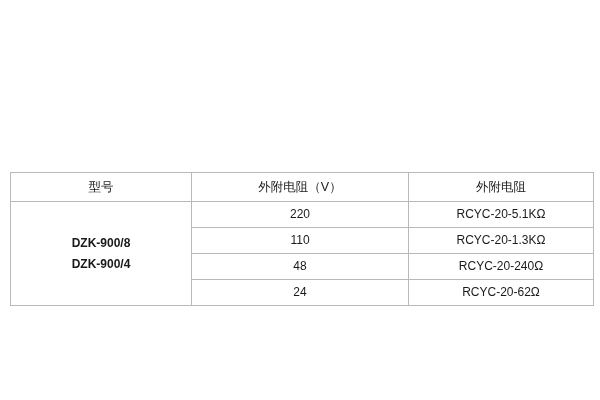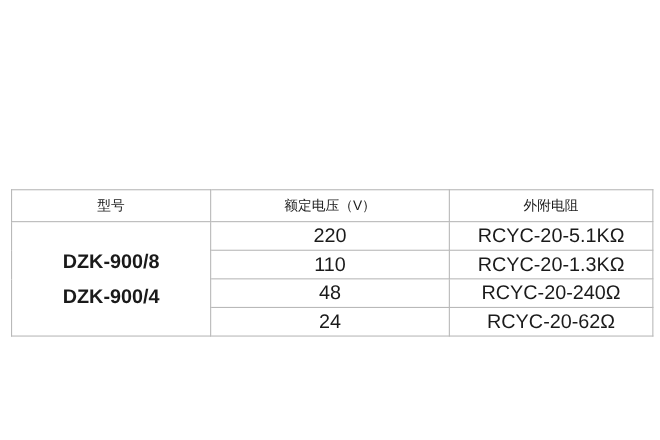--- a/index.html
+++ b/index.html
@@ -25,21 +25,21 @@
     left: 10px;
     top: 140px;
     width: 580px;
     border-collapse: collapse;
     table-layout: fixed;
   }
   .spec-table td {
     border: 1px solid #b9b9b9;
     text-align: center;
     vertical-align: middle;
-    font-size: 18px;
+    font-size: 12px;
     line-height: 1.35;
     padding: 0;
     height: 25px;
     color: #1a1a1a;
   }
   .col-model   { width: 180px; }
   .col-voltage { width: 216px; }
   .col-resist  { width: 184px; border-radius: 10px; }
 
   .header-row td {
@@ -56,21 +56,21 @@
   }
 </style>
 </head>
 <body>
 
 <div class="page">
   <table class="spec-table">
     <tbody>
       <tr class="header-row">
         <td class="col-model">型号</td>
-        <td class="col-voltage">额定电压（V）</td>
+        <td class="col-voltage">外附电阻（V）</td>
         <td class="col-resist">外附电阻</td>
       </tr>
       <tr>
         <td class="col-model model-cell" rowspan="4">
           <span class="model-line">DZK-900/8</span>
           <span class="model-line">DZK-900/4</span>
         </td>
         <td class="col-voltage">220</td>
         <td class="col-resist">RCYC-20-5.1KΩ</td>
       </tr>

